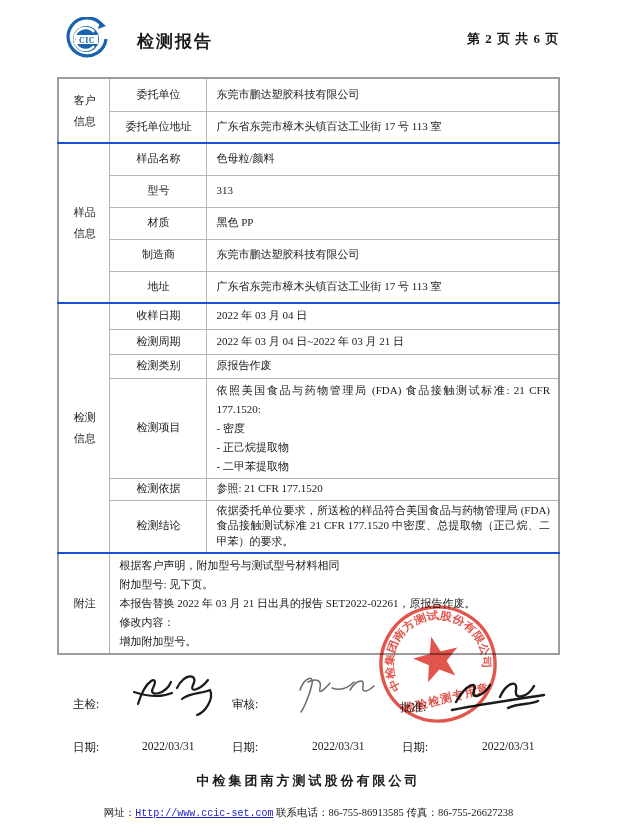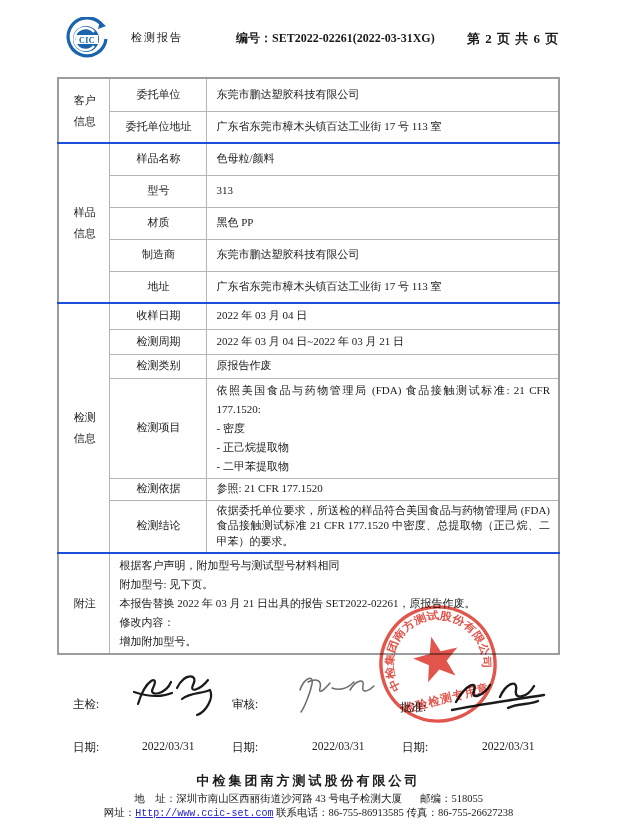--- a/index.html
+++ b/index.html
@@ -2,21 +2,21 @@
 <html><head>
 <meta charset="utf-8">
 <style>
   html,body{margin:0;padding:0;background:#ffffff;}
   .page{
     position:relative;width:617px;height:840px;background:#ffffff;overflow:hidden;
     font-family:"Liberation Serif","DejaVu Serif",serif;color:#1a1a1a;border-radius:29px;
   }
   
   .hdr-logo{position:absolute;left:64px;top:17px;width:46px;height:44px;}
-  .hdr-title{position:absolute;left:131px;top:30px;font-size:11px;font-weight:normal;letter-spacing:2px;}
+  .hdr-title{position:absolute;left:137px;top:30px;font-size:17px;font-weight:bold;letter-spacing:2px;}
   .hdr-no{position:absolute;left:236px;top:30px;font-size:12px;font-weight:bold;}
   .hdr-page{position:absolute;left:467px;top:30px;font-size:13px;font-weight:bold;letter-spacing:1px;}
   
   table.rpt{
     position:absolute;left:57px;top:77px;width:501px;
     border-collapse:collapse;table-layout:fixed;
     font-size:11px;line-height:1.45;
   }
   table.rpt{border:2px solid #9c9c9c;}
   table.rpt td{border:1px solid #b5b5b5;vertical-align:middle;padding:2px 8px 2px 10px;}
@@ -60,21 +60,20 @@
       <path d="M38 8 A 19 19 0 1 0 42 22" stroke-width="3.2"></path>
       <path d="M36 4 L 42 9 L 34 12 Z" fill="#1a63ad" stroke="none"></path>
     </g>
     <circle cx="22" cy="22" r="13" fill="#1a63ad"></circle>
     <path d="M30 15 A 11 11 0 1 0 30 29" fill="none" stroke="#ffffff" stroke-width="2.4"></path>
     <rect x="12" y="18" width="22" height="9" fill="#ffffff"></rect>
     <text x="23" y="25.5" text-anchor="middle" font-size="8" font-weight="bold" font-family="Liberation Serif, DejaVu Serif, serif" fill="#1a63ad" letter-spacing="0.5">CIC</text>
   </svg>
 
   <div class="hdr-title">检测报告</div>
-  <div class="hdr-no">编号：SET2022-02261(2022-03-31XG)</div>
   <div class="hdr-page">第 2 页 共 6 页</div>
 
   <table class="rpt">
     <colgroup>
         <col style="width:51px">
         <col style="width:97px">
         <col style="width:353px">
       </colgroup>
 
     <tbody>
@@ -198,22 +197,19 @@
     </defs>
     <circle cx="0" cy="0" r="57" fill="none" stroke="#df4238" stroke-width="3.4"></circle>
     <polygon points="0,-28 5.6,-11.8 22.8,-11.4 9.1,-1.0 14.1,15.4 0,5.6 -14.1,15.4 -9.1,-1.0 -22.8,-11.4 -5.6,-11.8" fill="#df4238"></polygon>
     <text font-size="10.5" fill="#df4238" font-weight="bold" font-family="Liberation Serif, DejaVu Serif, serif">
       <textPath href="#seal-arc" startOffset="50%" text-anchor="middle" textLength="172" lengthAdjust="spacingAndGlyphs">中检集团南方测试股份有限公司</textPath>
     </text>
     <text x="0" y="39" text-anchor="middle" font-size="11.5" font-weight="bold" fill="#df4238" letter-spacing="1" font-family="Liberation Serif, DejaVu Serif, serif">检验检测专用章</text>
   </svg>
 
   <div class="foot-company">中检集团南方测试股份有限公司</div>
-  <div class="foot-line2">
-    <span>地　址：</span><span>深圳市南山区西丽街道沙河路 43 号电子检测大厦</span><span class="foot-gap"></span><span>邮编：</span><span>518055</span>
-  </div>
   <div class="foot-line3">
     <span>网址：</span><a class="foot-url" href="#">Http://www.ccic-set.com</a>
     <span>联系电话：</span><span>86-755-86913585</span>
     <span>传真：</span><span>86-755-26627238</span>
   </div>
 
 </div>
 
 </body></html>

